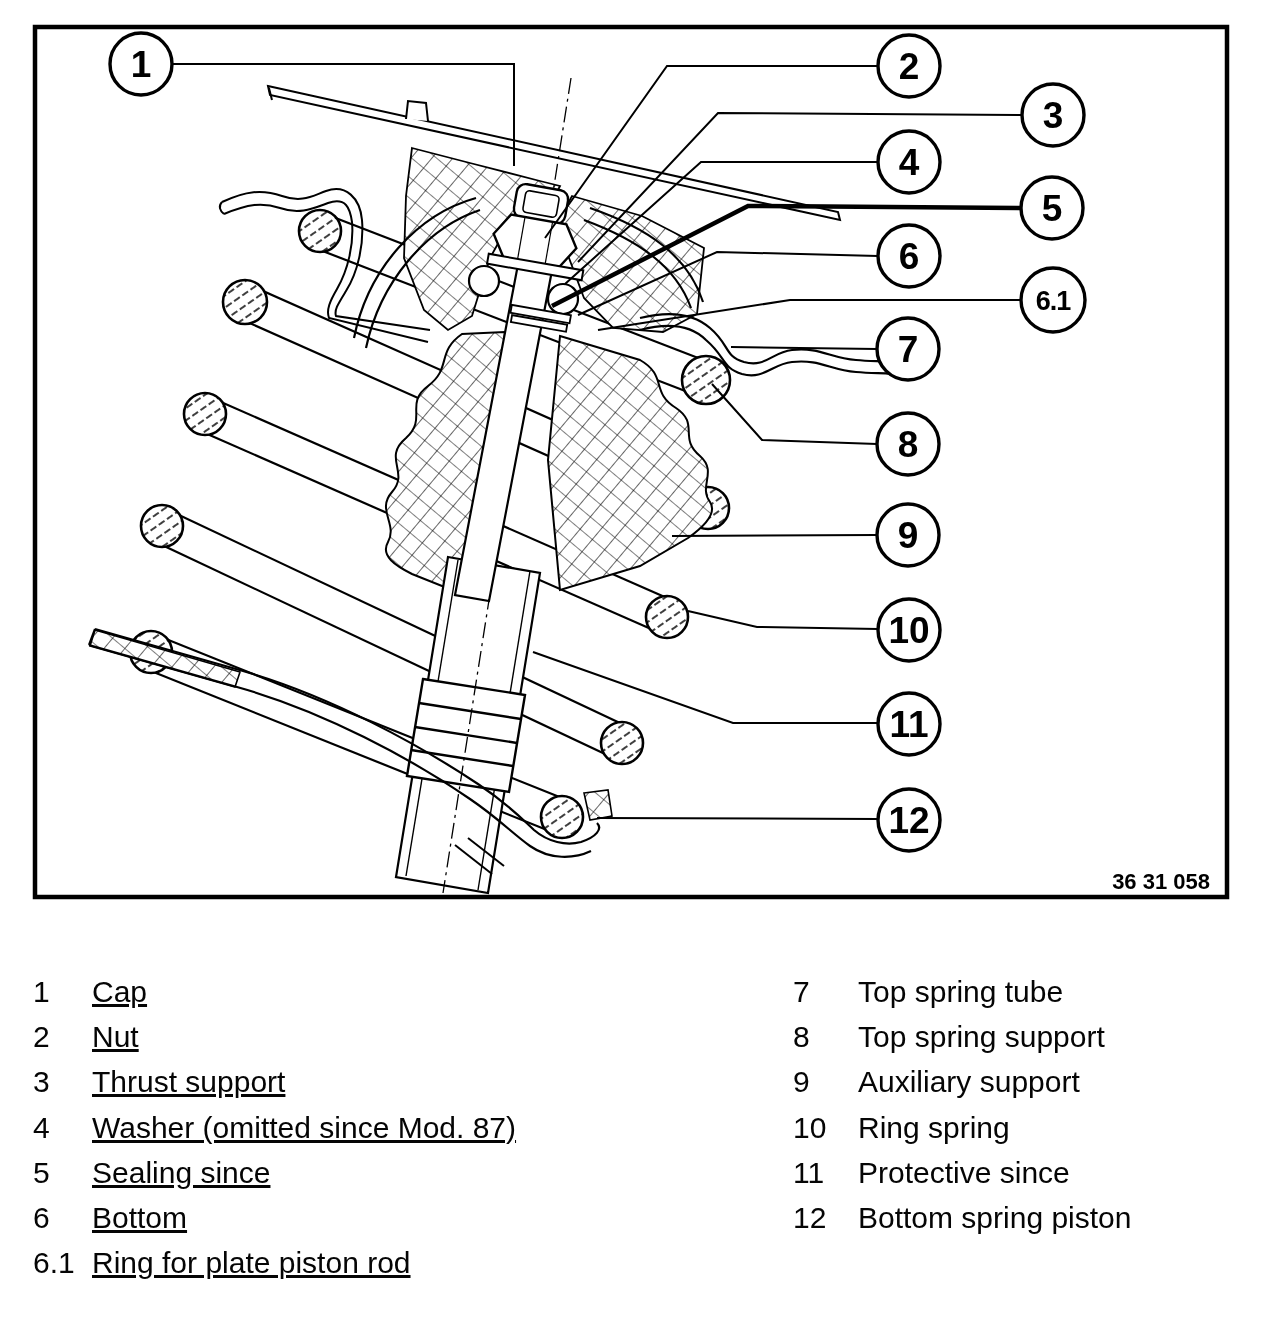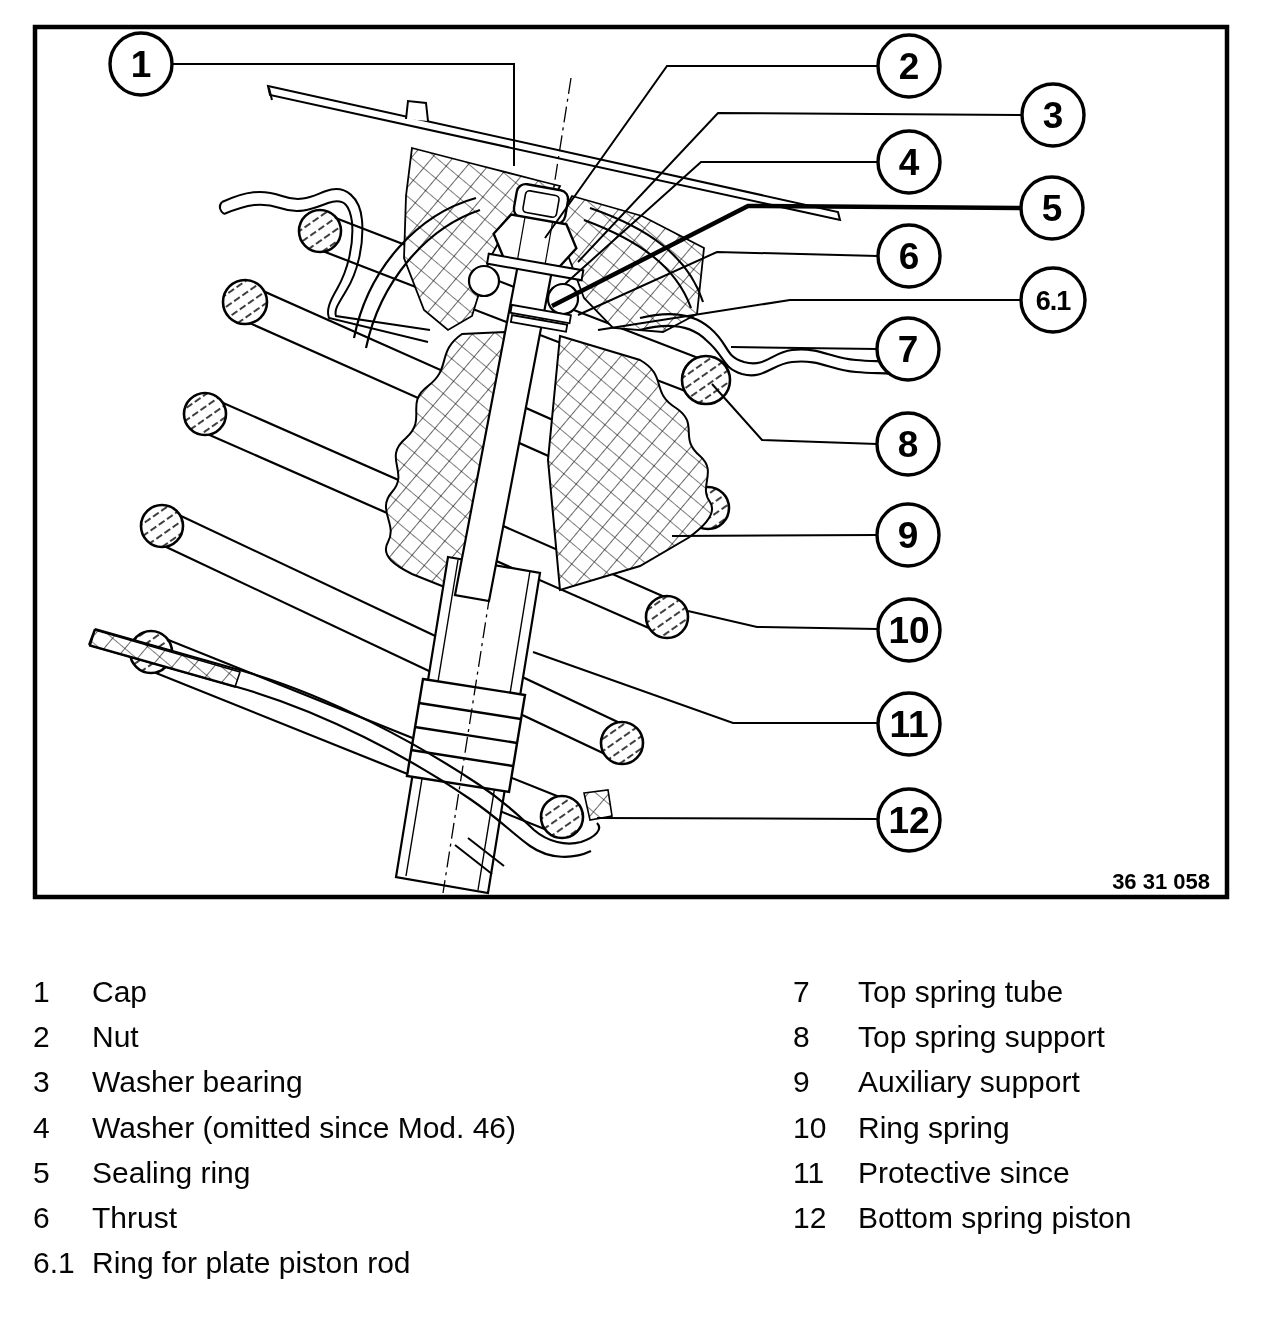--- a/index.html
+++ b/index.html
@@ -2,21 +2,21 @@
 <html><head>
 <meta charset="utf-8">
 <style>
   html,body{margin:0;padding:0;background:#ffffff;}
   #page{position:relative;width:1280px;height:1334px;background:#ffffff;overflow:hidden;
         font-family:"Liberation Sans", sans-serif;color:#000;}
   #diagram-svg{position:absolute;left:0;top:0;}
   .legend-row{position:absolute;font-size:30px;line-height:36px;color:#050505;white-space:nowrap;}
   .legend-num{position:absolute;left:0;top:0;}
   .legend-label{position:absolute;top:0;}
-  .lcol .legend-label{left:59px;}
+  .lcol .legend-label{left:59px;text-decoration:underline;}
   .rcol .legend-label{left:65px;}
   .callout-text{font-family:"Liberation Sans", sans-serif;font-weight:bold;font-size:37px;}
   .callout-text.small{font-size:27px;letter-spacing:-1px;}
   .drawing-number{font-family:"Liberation Sans", sans-serif;font-weight:bold;font-size:22px;}
 </style>
 </head>
 <body>
 
 <div id="page">
 
@@ -219,33 +219,33 @@
   <div class="legend-row lcol" style="left:33px;top:974px;">
     <span class="legend-num">1</span>
     <span class="legend-label">Cap</span>
   </div>
   <div class="legend-row lcol" style="left:33px;top:1019px;">
     <span class="legend-num">2</span>
     <span class="legend-label">Nut</span>
   </div>
   <div class="legend-row lcol" style="left:33px;top:1064px;">
     <span class="legend-num">3</span>
-    <span class="legend-label">Washer bearing</span>
+    <span class="legend-label">Thrust support</span>
   </div>
   <div class="legend-row lcol" style="left:33px;top:1110px;">
     <span class="legend-num">4</span>
-    <span class="legend-label">Washer (omitted since Mod. 46)</span>
+    <span class="legend-label">Washer (omitted since Mod. 87)</span>
   </div>
   <div class="legend-row lcol" style="left:33px;top:1155px;">
     <span class="legend-num">5</span>
-    <span class="legend-label">Sealing ring</span>
+    <span class="legend-label">Sealing since</span>
   </div>
   <div class="legend-row lcol" style="left:33px;top:1200px;">
     <span class="legend-num">6</span>
-    <span class="legend-label">Thrust</span>
+    <span class="legend-label">Bottom</span>
   </div>
   <div class="legend-row lcol" style="left:33px;top:1245px;">
     <span class="legend-num">6.1</span>
     <span class="legend-label">Ring for plate piston rod</span>
   </div>
 
   <div class="legend-row rcol" style="left:793px;top:974px;">
     <span class="legend-num">7</span>
     <span class="legend-label">Top spring tube</span>
   </div>

